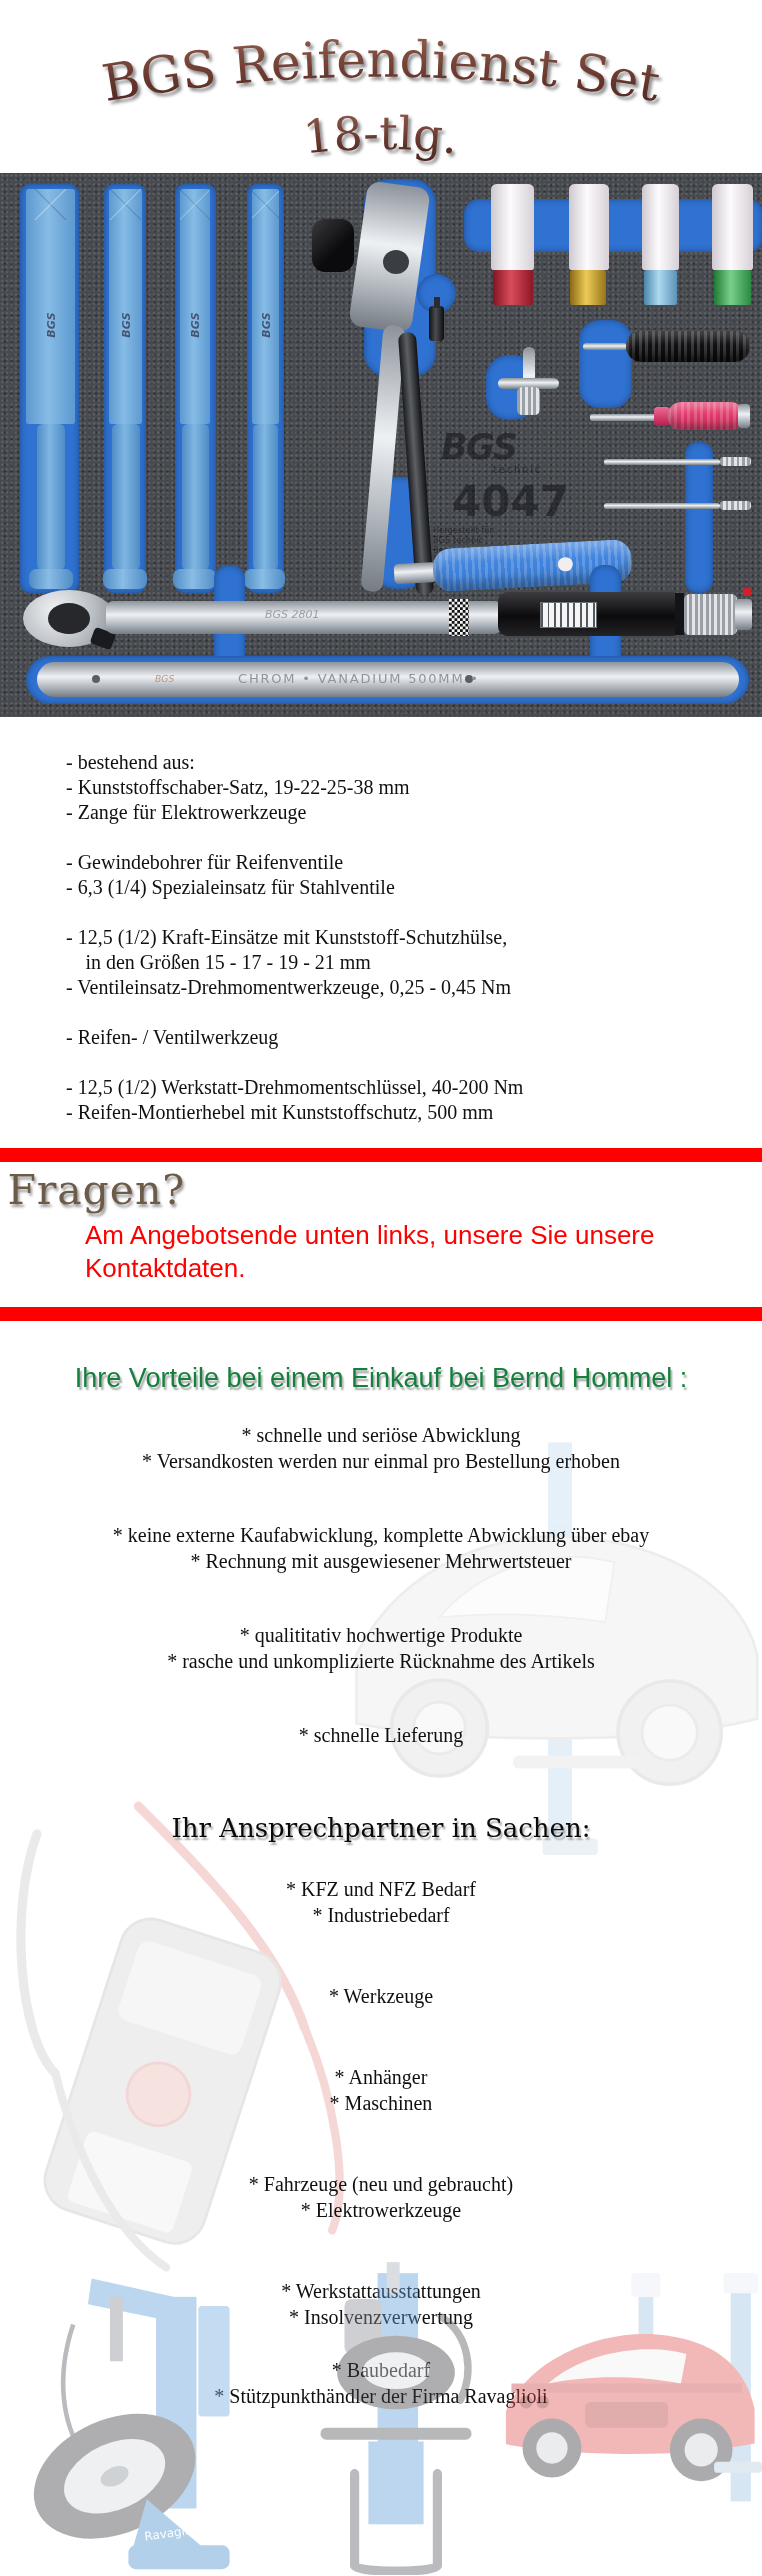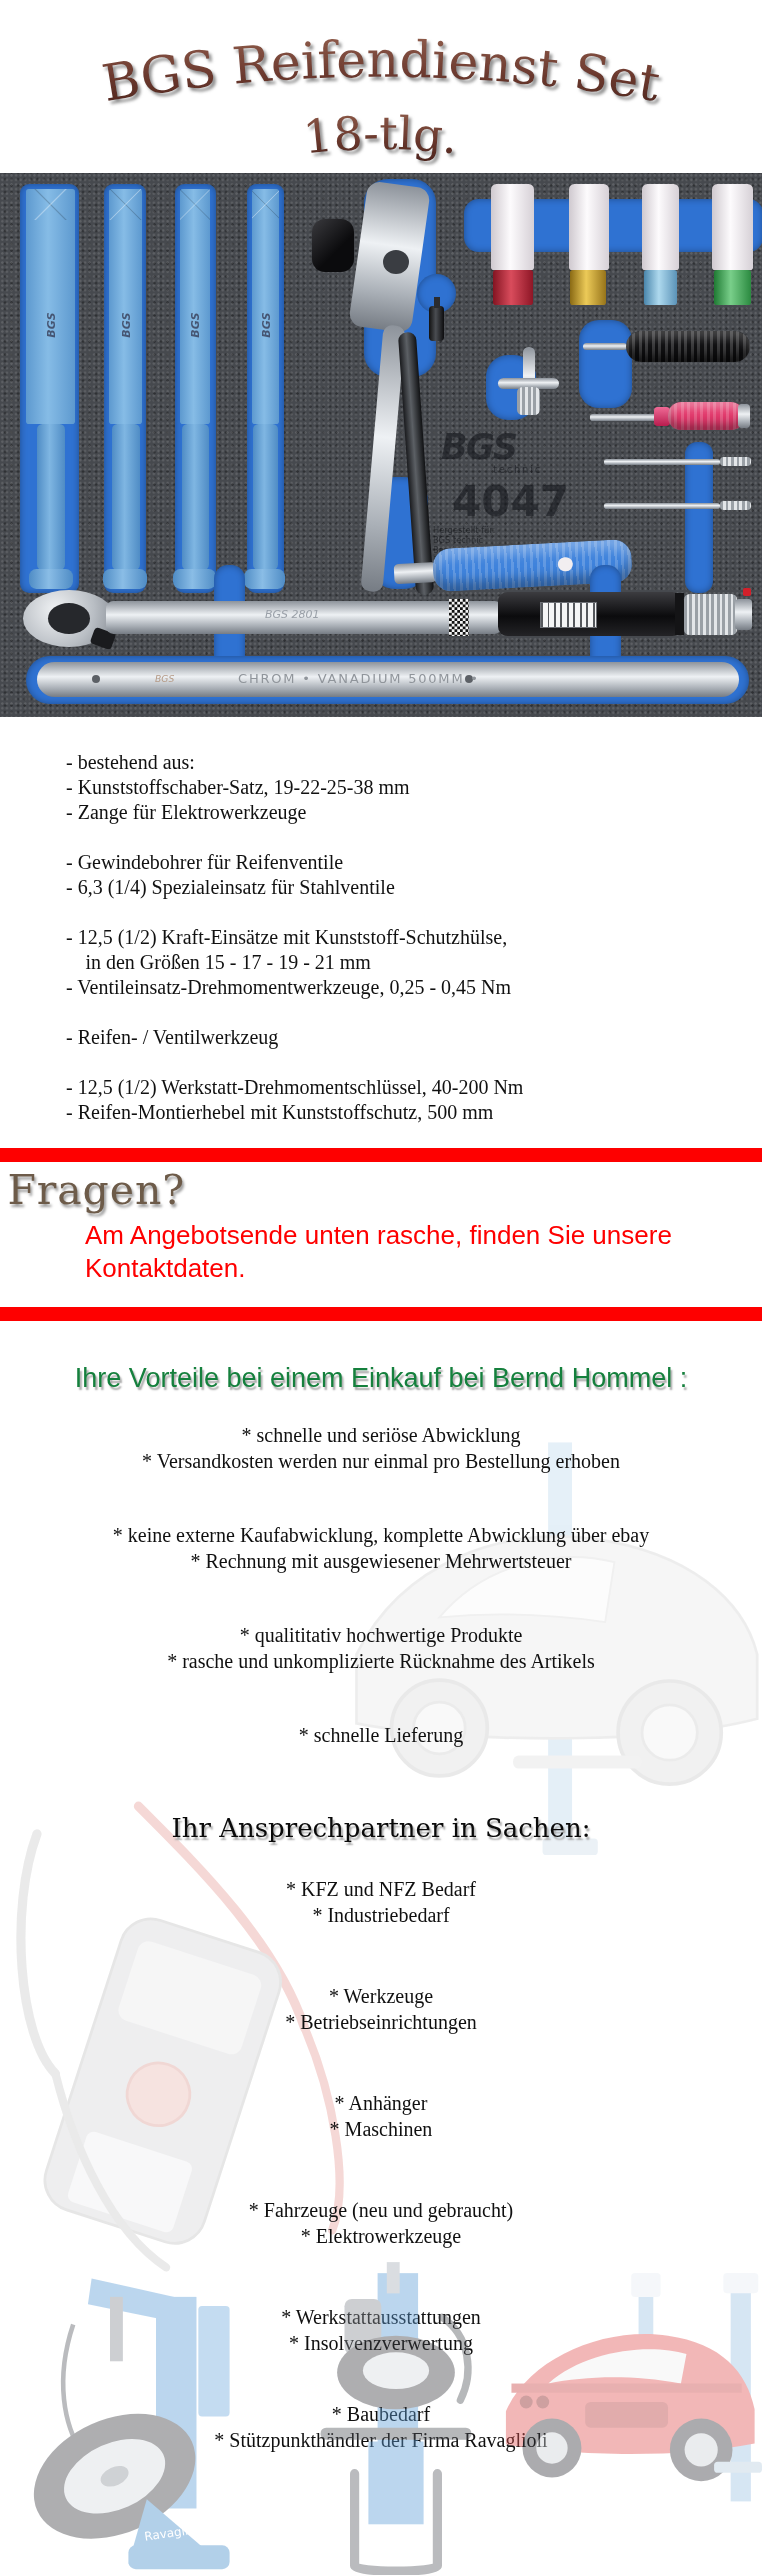--- a/index.html
+++ b/index.html
@@ -230,21 +230,21 @@
       <div class="desc-group">
         <div class="desc-line">- 12,5 (1/2) Werkstatt-Drehmomentschlüssel, 40-200 Nm</div>
         <div class="desc-line">- Reifen-Montierhebel mit Kunststoffschutz, 500 mm</div>
       </div>
     </div>
   </div>
 
   <div class="fragen">
     <div class="redbar"></div>
     <div class="fragen-h">Fragen?</div>
-    <div class="fragen-t">Am Angebotsende unten rasche, finden Sie unsere Kontaktdaten.</div>
+    <div class="fragen-t">Am Angebotsende unten links, unsere Sie unsere Kontaktdaten.</div>
     <div class="redbar btm"></div>
   </div>
 
   <div class="adv">
     <h2 class="adv-h">Ihre Vorteile bei einem Einkauf bei Bernd Hommel :</h2>
 
     <div class="star-group">
       <div class="star-line">* schnelle und seriöse Abwicklung</div>
       <div class="star-line">* Versandkosten werden nur einmal pro Bestellung erhoben</div>
     </div>
@@ -261,35 +261,34 @@
     </div>
 
     <h2 class="adv-h2">Ihr Ansprechpartner in Sachen:</h2>
 
     <div class="star-group" style="margin-top:33px;">
       <div class="star-line">* KFZ und NFZ Bedarf</div>
       <div class="star-line">* Industriebedarf</div>
     </div>
     <div class="star-group gap" style="margin-top:55px;">
       <div class="star-line">* Werkzeuge</div>
-      <div class="star-line">* Betriebseinrichtungen</div>
     </div>
     <div class="star-group gap" style="margin-top:55px;">
       <div class="star-line">* Anhänger</div>
       <div class="star-line">* Maschinen</div>
     </div>
     <div class="star-group gap" style="margin-top:55px;">
       <div class="star-line">* Fahrzeuge (neu und gebraucht)</div>
       <div class="star-line">* Elektrowerkzeuge</div>
     </div>
     <div class="star-group gap" style="margin-top:55px;">
       <div class="star-line">* Werkstattausstattungen</div>
       <div class="star-line">* Insolvenzverwertung</div>
     </div>
-    <div class="star-group gap" style="margin-top:45px;">
+    <div class="star-group gap" style="margin-top:27px;">
       <div class="star-line">* Baubedarf</div>
       <div class="star-line">* Stützpunkthändler der Firma Ravaglioli</div>
     </div>
   </div>
 
   <svg class="wm" style="top:1424px;right:0;" width="461" height="479" viewBox="0 0 500 520">
     <g opacity="0.55">
       <rect x="268" y="20" width="26" height="440" fill="#cfe3f2"></rect>
       <rect x="262" y="450" width="60" height="18" rx="4" fill="#dbe7f0"></rect>
       <path d="M60,250 C110,150 220,110 320,125 C420,140 480,190 495,250 L495,320 C380,350 160,345 60,325 Z" fill="#efefef" stroke="#e0e0e0" stroke-width="3"></path>

